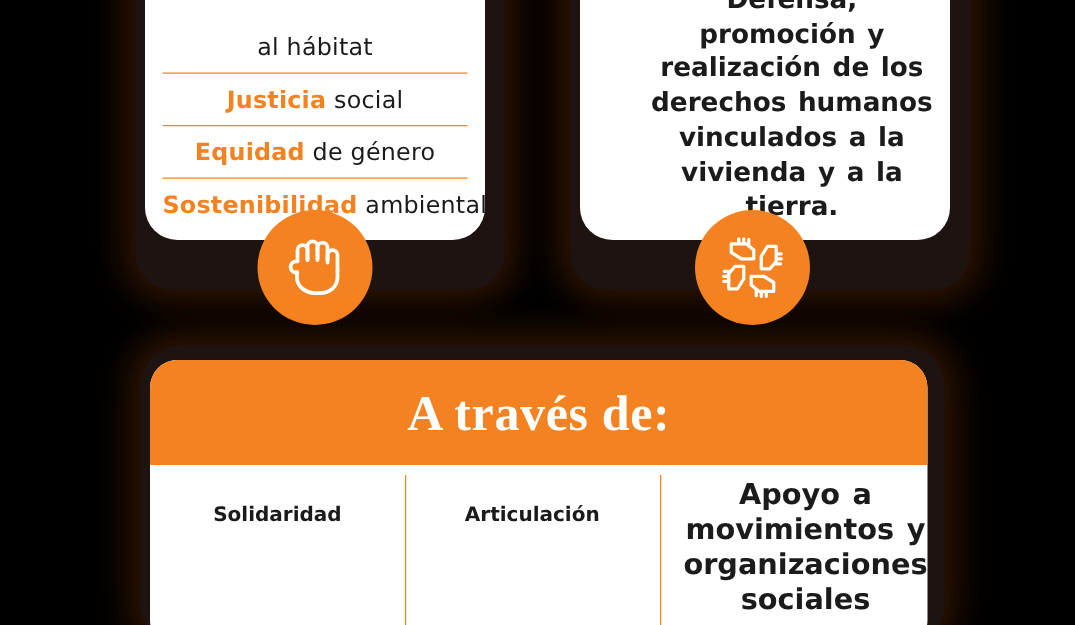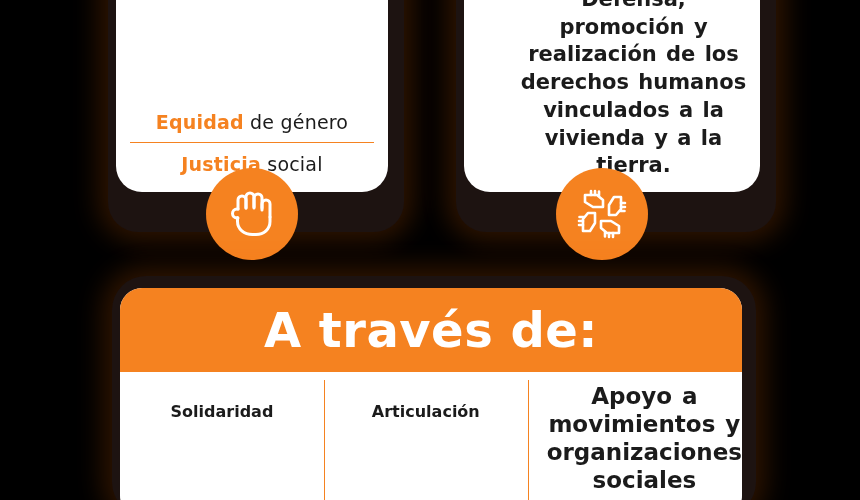--- a/index.html
+++ b/index.html
@@ -111,23 +111,24 @@
   }
   #bottom-header {
     height: 84px;
     background: #f58220;
     display: flex;
     align-items: center;
     justify-content: center;
   }
   #bottom-header .title {
     color: #ffffff;
-    font-size: 48px;
+    font-size: 40px;
     font-weight: bold;
     letter-spacing: 0.5px;
+    font-family: Liberation Serif, serif;
   }
   #bottom-cols {
     display: flex;
     height: 146px;
   }
   .bcol {
     flex: 1;
     display: flex;
     align-items: flex-start;
     justify-content: center;
@@ -157,26 +158,34 @@
 </style>
 </head>
 <body>
 
 <div class="stage">
 
   <div class="card-shadow" id="shadow-left"></div>
   <div class="card" id="card-left">
     <div class="lines">
       <div class="line-row">
+        <span class="hl"></span>
+        <span>al  hábitat</span>
+      </div>
+      <div class="line-row">
+        <span class="hl">Justicia</span>
+        <span>social</span>
+      </div>
+      <div class="line-row">
         <span class="hl">Equidad</span>
         <span>de  género</span>
       </div>
       <div class="line-row">
-        <span class="hl">Justicia</span>
-        <span>social</span>
+        <span class="hl">Sostenibilidad</span>
+        <span>ambiental</span>
       </div>
     </div>
   </div>
 
   <div class="card-shadow" id="shadow-right"></div>
   <div class="card" id="card-right">
     <div class="para">Defensa,  promoción y  realización  de  los derechos  humanos vinculados  a  la vivienda  y  a  la tierra.</div>
   </div>
 
   <div class="badge" id="badge-left">

